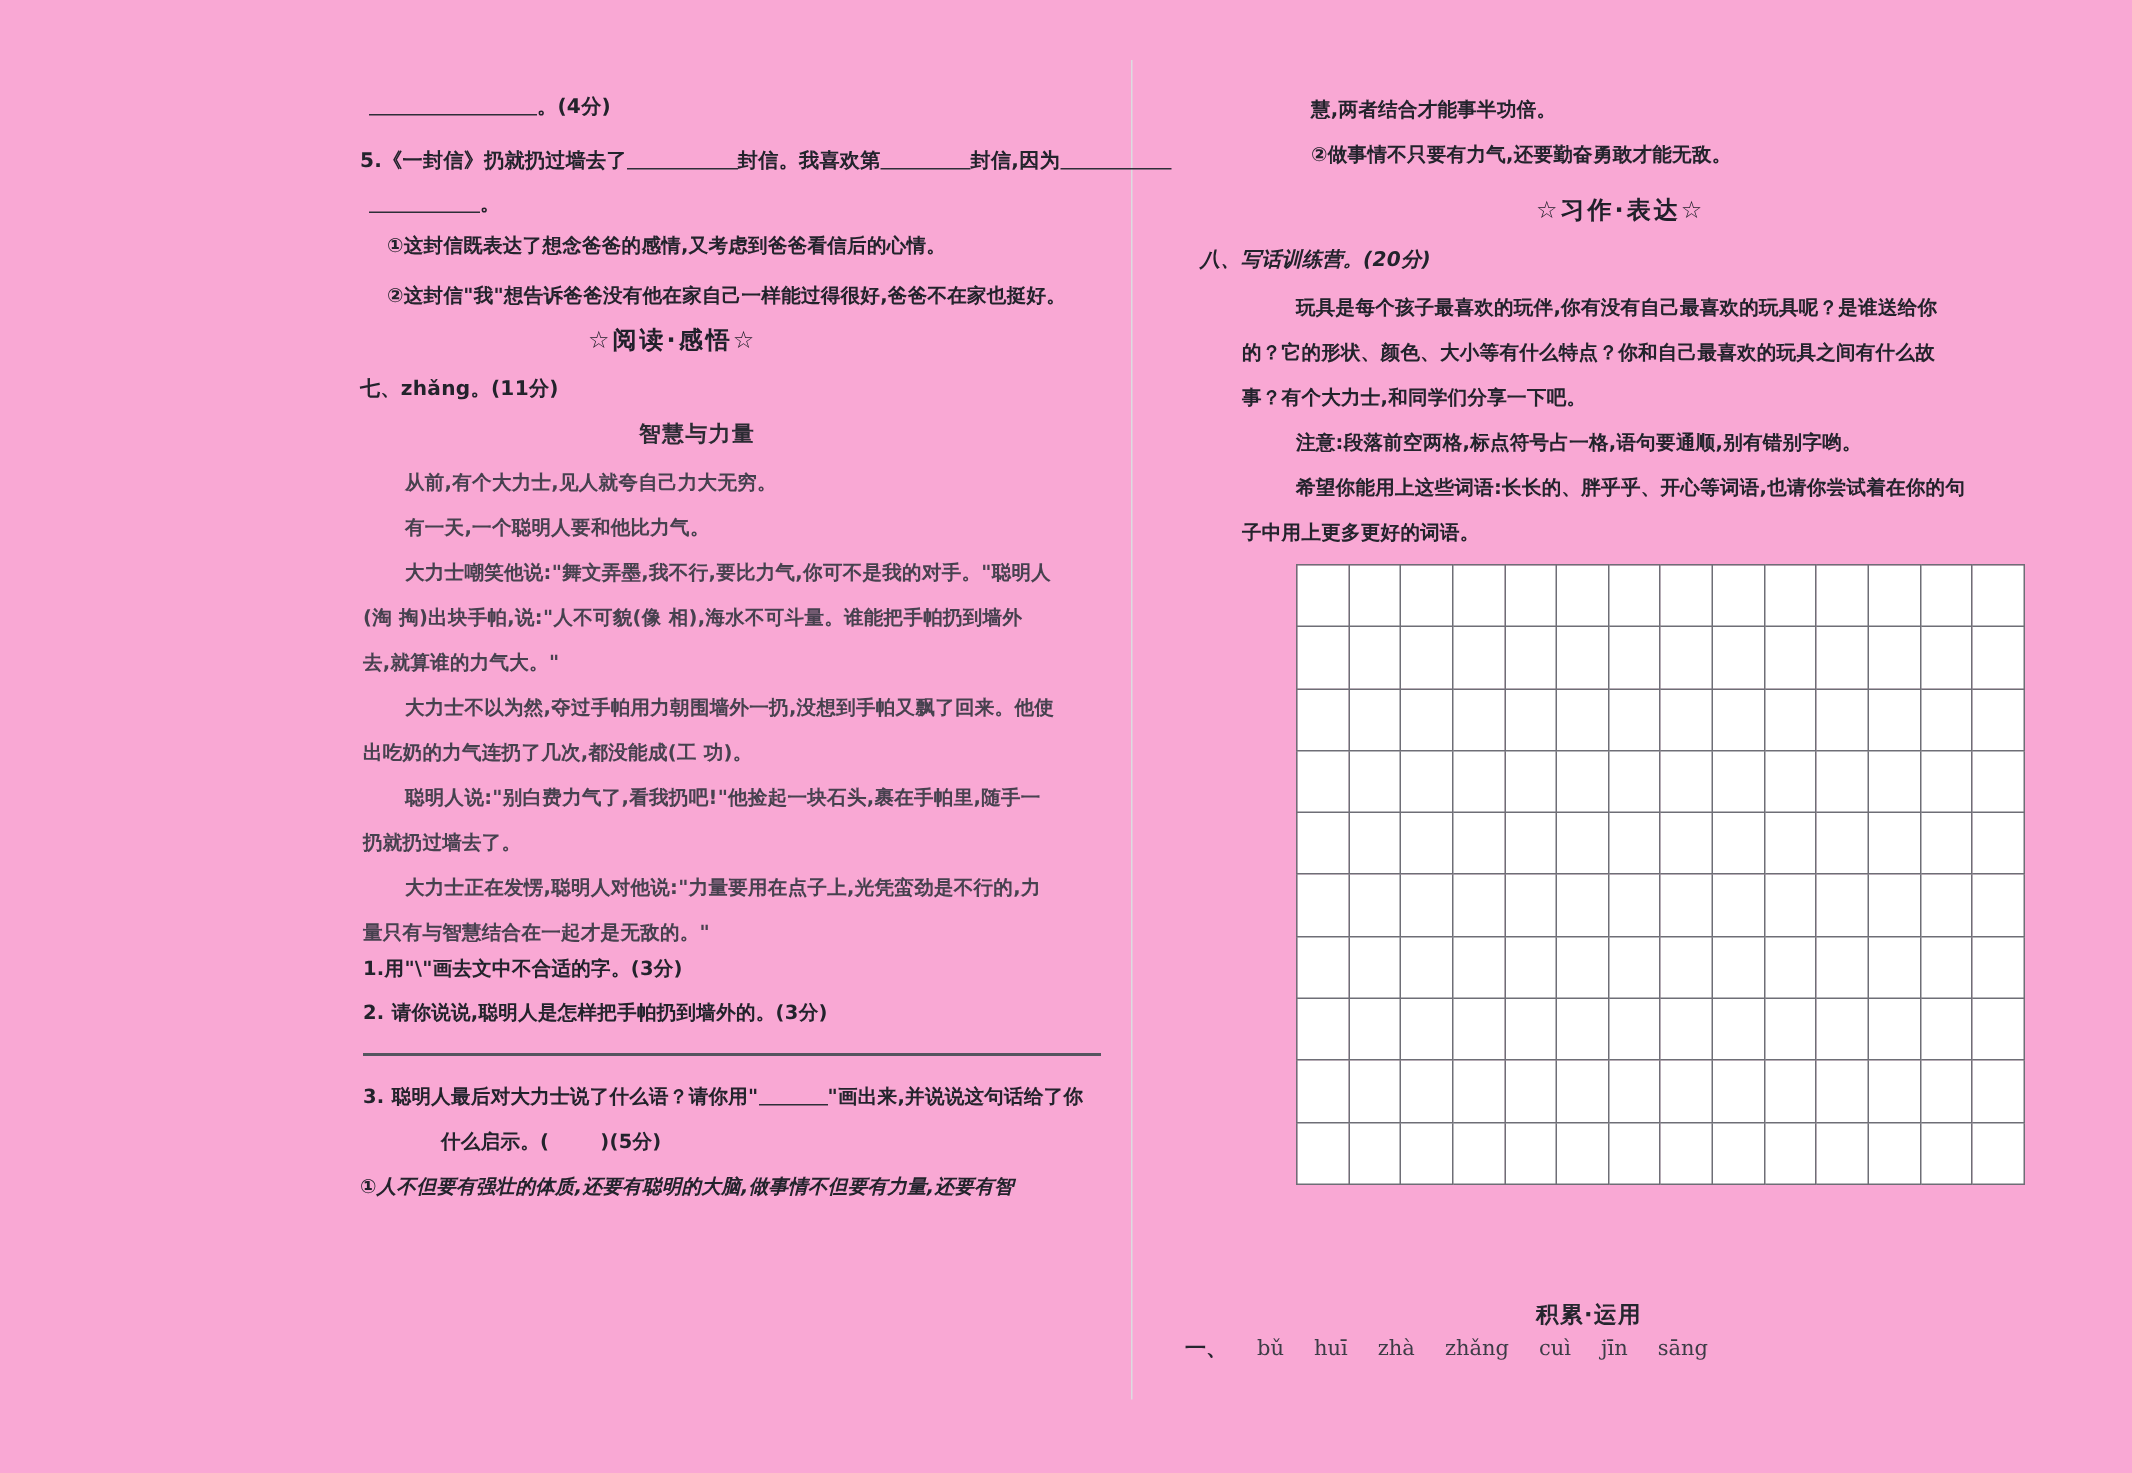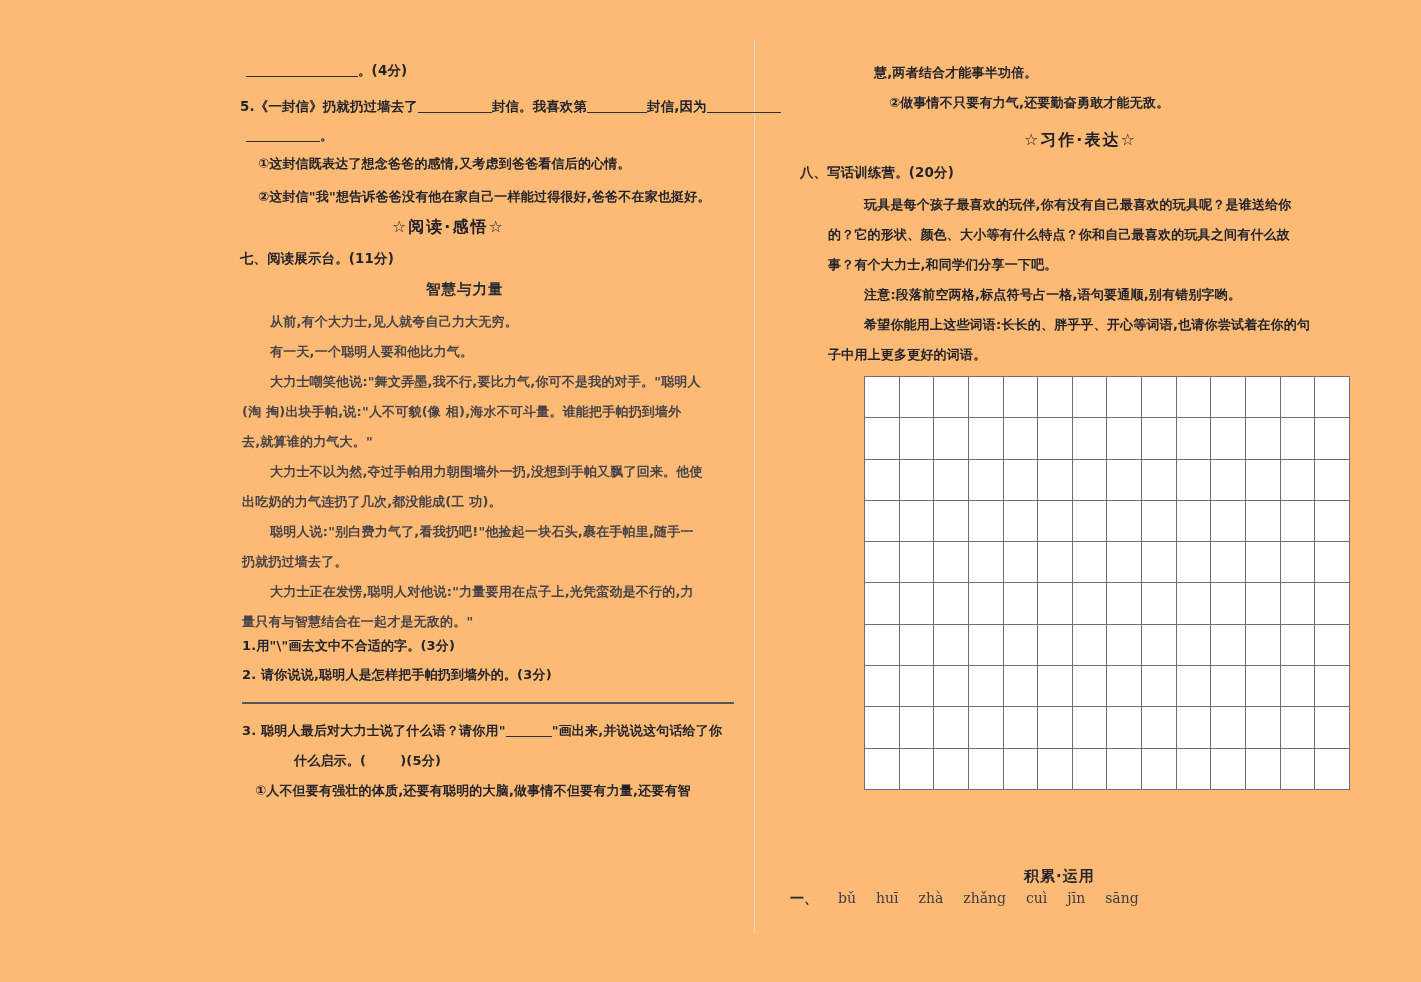--- a/index.html
+++ b/index.html
@@ -13,21 +13,21 @@
     position: relative;
     font-family: "DejaVu Serif", "Liberation Serif", serif;
     color: #2b2b33;
     overflow: hidden;
   }
 
   
   #sheet {
     position: absolute;
     inset: 0;
-    background: #fdba74;
+    background: #f9a8d4;
   }
 
   
   .col-divider {
     position: absolute;
     left: 754px;
     top: 40px;
     width: 1px;
     height: 893px;
     background: #dcdce0;
@@ -159,21 +159,21 @@
     </div>
     <div class="line cn sz13b" style="left:6px; top:127px;">
       <span class="blank bl-long"></span><span>。</span>
     </div>
 
     <div class="line cn sz13" style="left:18px; top:155px;">①这封信既表达了想念爸爸的感情,又考虑到爸爸看信后的心情。</div>
     <div class="line cn sz13" style="left:18px; top:188px;">②这封信"我"想告诉爸爸没有他在家自己一样能过得很好,爸爸不在家也挺好。</div>
 
     <div class="banner" style="left:152px; top:217px;">☆阅读·感悟☆</div>
 
-    <div class="line cn sz13b" style="left:0px; top:250px;">七、阅读展示台。(11分)</div>
+    <div class="line cn sz13b" style="left:0px; top:250px;">七、zhǎng。(11分)</div>
 
     <div class="title-center" style="left:186px; top:280px;">智慧与力量</div>
 
     <div class="line cn sz13 faint" style="left:30px; top:313px;">从前,有个大力士,见人就夸自己力大无穷。</div>
     <div class="line cn sz13 faint" style="left:30px; top:343px;">有一天,一个聪明人要和他比力气。</div>
     <div class="line cn sz13 faint" style="left:30px; top:373px;">大力士嘲笑他说:"舞文弄墨,我不行,要比力气,你可不是我的对手。"聪明人</div>
     <div class="line cn sz13 faint" style="left:2px;  top:403px;">(淘  掏)出块手帕,说:"人不可貌(像  相),海水不可斗量。谁能把手帕扔到墙外</div>
     <div class="line cn sz13 faint" style="left:2px;  top:433px;">去,就算谁的力气大。"</div>
     <div class="line cn sz13 faint" style="left:30px; top:463px;">大力士不以为然,夺过手帕用力朝围墙外一扔,没想到手帕又飘了回来。他使</div>
     <div class="line cn sz13 faint" style="left:2px;  top:493px;">出吃奶的力气连扔了几次,都没能成(工  功)。</div>
@@ -187,31 +187,31 @@
 
     <div class="answer-rule" style="left:2px; top:702px; width:492px;"></div>
 
     <div class="line cn sz13" style="left:2px; top:722px;">
       <span>3. 聪明人最后对大力士说了什么语？请你用"</span><span class="blank bl-short"></span><span>"画出来,并说说这句话给了你</span>
     </div>
     <div class="line cn sz13" style="left:30px; top:752px;margin-left:24px;">
       <span>什么启示。(</span><span style="display:inline-block;width:34px"></span><span>)(5分)</span>
     </div>
 
-    <div class="line cn sz13" style="left:15px; top:782px;">①人不但要有强壮的体质,还要有聪明的大脑,做事情不但要有力量,还要有智</div>
+    <div class="line cn sz13" style="left:0; top:782px;font-style:italic;">①人不但要有强壮的体质,还要有聪明的大脑,做事情不但要有力量,还要有智</div>
   </div>
 
   <div class="column" id="right-col">
 
     <div class="line cn sz13" style="left:96px; top:64px;text-align:center;">慧,两者结合才能事半功倍。</div>
-    <div class="line cn sz13" style="left:111px; top:94px;">②做事情不只要有力气,还要勤奋勇敢才能无敌。</div>
+    <div class="line cn sz13" style="left:96px; top:94px;">②做事情不只要有力气,还要勤奋勇敢才能无敌。</div>
 
     <div class="banner" style="left:246px; top:130px;">☆习作·表达☆</div>
 
-    <div class="line cn sz13b" style="left:22px; top:164px;">八、写话训练营。(20分)</div>
+    <div class="line cn sz13b" style="left:22px; top:164px;font-style:italic;">八、写话训练营。(20分)</div>
 
     <div class="line cn sz13" style="left:86px; top:196px;">玩具是每个孩子最喜欢的玩伴,你有没有自己最喜欢的玩具呢？是谁送给你</div>
     <div class="line cn sz13" style="left:50px; top:226px;">的？它的形状、颜色、大小等有什么特点？你和自己最喜欢的玩具之间有什么故</div>
     <div class="line cn sz13" style="left:50px; top:256px;">事？有个大力士,和同学们分享一下吧。</div>
 
     <div class="line cn sz13" style="left:86px; top:286px;">注意:段落前空两格,标点符号占一格,语句要通顺,别有错别字哟。</div>
 
     <div class="line cn sz13" style="left:86px; top:316px;">希望你能用上这些词语:长长的、胖乎乎、开心等词语,也请你尝试着在你的句</div>
     <div class="line cn sz13" style="left:50px; top:346px;">子中用上更多更好的词语。</div>
   </div>

